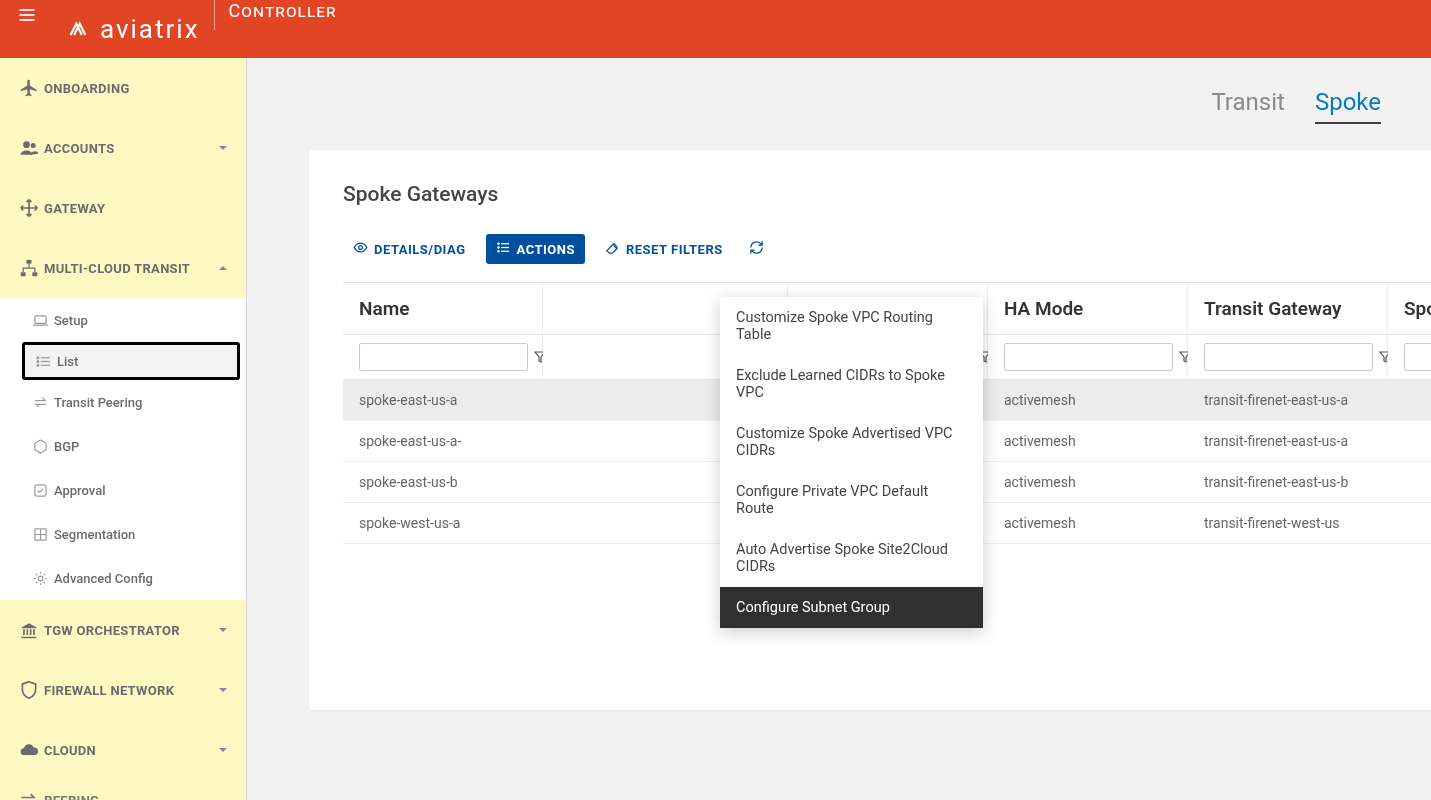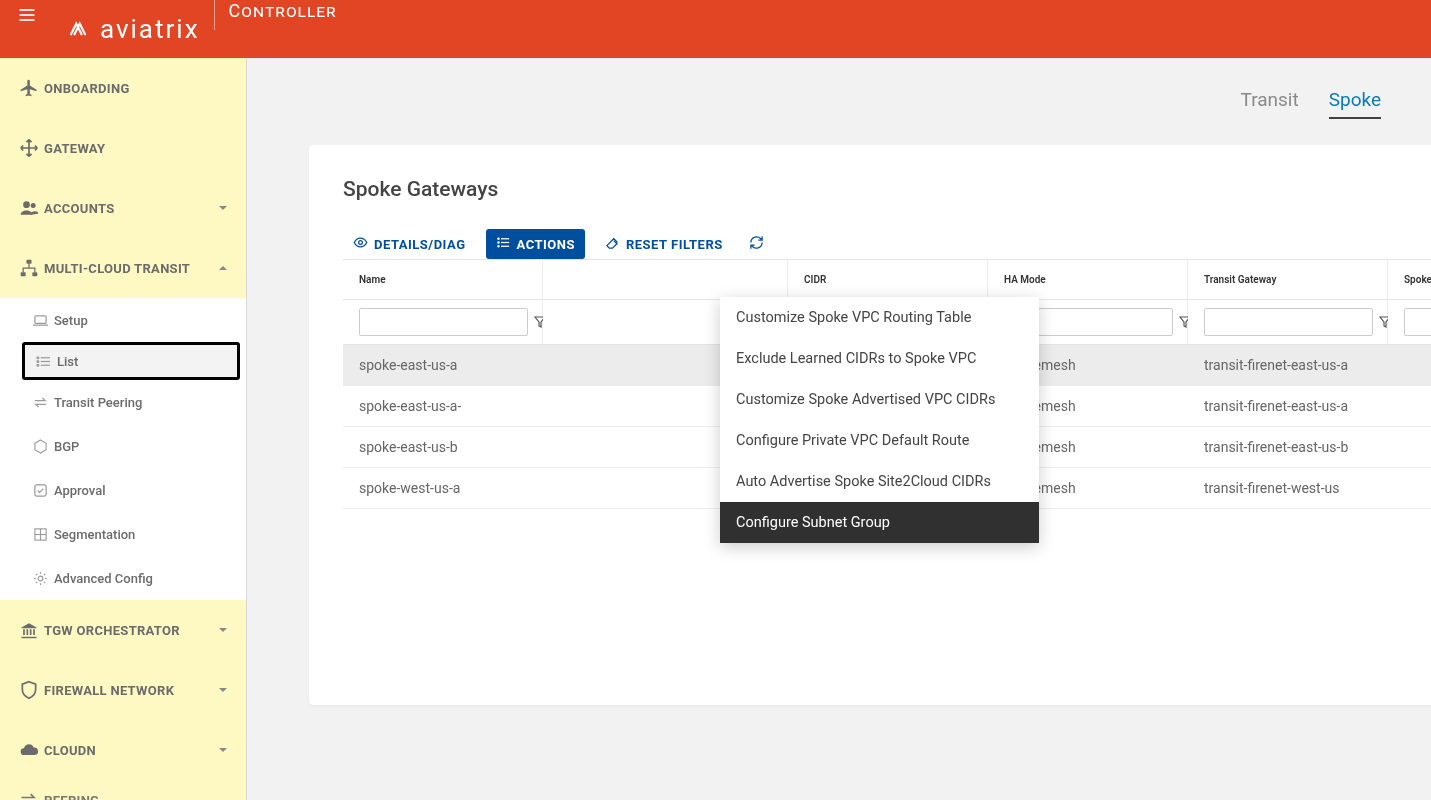--- a/index.html
+++ b/index.html
@@ -97,42 +97,42 @@
     padding-top: 30px;
   }
   .tabs {
     display: flex;
     justify-content: flex-end;
     gap: 30px;
     padding-right: 50px;
     margin-bottom: 26px;
   }
   .tab {
-    font-size: 19px;
+    font-size: 24px;
     color: #8a8a8a;
     padding-bottom: 6px;
     cursor: pointer;
   }
   .tab.active {
     color: #0a7bb8;
     border-bottom: 2px solid #404040;
   }
 
   .card {
     background: #fff;
     margin-left: 62px;
     border-radius: 4px 0 0 4px;
     min-height: 560px;
     padding: 32px 0 0 34px;
     box-shadow: 0 1px 2px rgba(0,0,0,0.05);
     position: relative;
   }
   .card-title { font-size: 21px; color: #444; font-weight: 500; margin-bottom: 28px; }
 
-  .toolbar { display: flex; align-items: center; gap: 10px; }
+  .toolbar { display: flex; align-items: center; gap: 10px; margin-bottom: 18px; }
   .tool-btn {
     display: flex; align-items: center; gap: 6px;
     font-size: 13px; font-weight: 700; letter-spacing: .5px;
     padding: 6px 10px;
     border-radius: 3px;
     cursor: pointer;
     color: #004f9e;
   }
   .tool-btn svg { width: 15px; height: 15px; }
   .tool-btn.primary {
@@ -145,21 +145,21 @@
     border-top: 1px solid #e4e4e4;
     width: 100%;
     overflow: hidden;
   }
   .grid-header, .grid-filter, .grid-row {
     display: grid;
     grid-template-columns: 200px 245px 200px 200px 200px 80px;
   }
   .grid-header .cell {
     padding: 14px 16px;
-    font-size: 10px;
+    font-size: 19px;
     font-weight: 600;
     color: #333;
     border-right: 1px solid #eee;
     border-bottom: 1px solid #e4e4e4;
     white-space: nowrap;
   }
   .grid-filter .cell {
     padding: 8px 16px;
     border-right: 1px solid #eee;
     border-bottom: 1px solid #e4e4e4;
@@ -183,21 +183,21 @@
     white-space: nowrap;
   }
   .grid-row.selected .cell { background: #ececec; }
   .grid-row:not(.selected) .cell { background: #fff; }
 
   
   .dropdown {
     position: absolute;
     top: 298px;
     left: 473px;
-    width: 319px;
+    width: 263px;
     background: #fff;
     box-shadow: 0 4px 16px rgba(0,0,0,0.2);
     z-index: 100;
   }
   .dropdown-item {
     padding: 12px 16px;
     font-size: 14.5px;
     color: #444;
     cursor: pointer;
   }
@@ -237,40 +237,40 @@
     <span class="icon">
       <svg viewBox="0 0 24 24" fill="#6b6b6b">
           <path d="M21 16v-2l-8-5V3.5a1.5 1.5 0 0 0-3 0V9l-8 5v2l8-2.5V19l-2 1.5V22l3.5-1 3.5 1v-1.5L13 19v-5.5l8 2.5z"></path>
         </svg>
     </span>
     <span class="label">Onboarding</span>
   </div>
 
   <div class="nav-item">
     <span class="icon">
-      <svg viewBox="0 0 24 24" fill="none" stroke="#6b6b6b" stroke-width="2">
-          <path d="M12 2v20M2 12h20M12 2l-3 3M12 2l3 3M12 22l-3-3M12 22l3-3M2 12l3-3M2 12l3 3M22 12l-3-3M22 12l-3 3"></path>
-        </svg>
-    </span>
-    <span class="label">Gateway</span>
-  </div>
-
-  <div class="nav-item">
-    <span class="icon">
       <svg viewBox="0 0 24 24" fill="#6b6b6b">
           <circle cx="9" cy="8" r="4"></circle>
           <circle cx="17" cy="9" r="3"></circle>
           <path d="M2 20c0-3 3-5 7-5s7 2 7 5"></path>
           <path d="M14 20c0-2 2-4 5-4s4 1 4 3"></path>
         </svg>
     </span>
     <span class="label">Accounts</span>
     <span class="caret"><svg viewBox="0 0 10 10" fill="#888">
           <path d="M1 3l4 4 4-4z"></path>
         </svg></span>
+  </div>
+
+  <div class="nav-item">
+    <span class="icon">
+      <svg viewBox="0 0 24 24" fill="none" stroke="#6b6b6b" stroke-width="2">
+          <path d="M12 2v20M2 12h20M12 2l-3 3M12 2l3 3M12 22l-3-3M12 22l3-3M2 12l3-3M2 12l3 3M22 12l-3-3M22 12l-3 3"></path>
+        </svg>
+    </span>
+    <span class="label">Gateway</span>
   </div>
 
   <div class="nav-item">
     <span class="icon">
       <svg viewBox="0 0 24 24" fill="#6b6b6b">
           <rect x="9" y="2" width="6" height="5" rx="1"></rect>
           <rect x="2" y="17" width="6" height="5" rx="1"></rect>
           <rect x="16" y="17" width="6" height="5" rx="1"></rect>
           <path d="M12 7v5M12 12H5v5M12 12h7v5" stroke="#6b6b6b" stroke-width="1.5" fill="none"></path>
         </svg>

